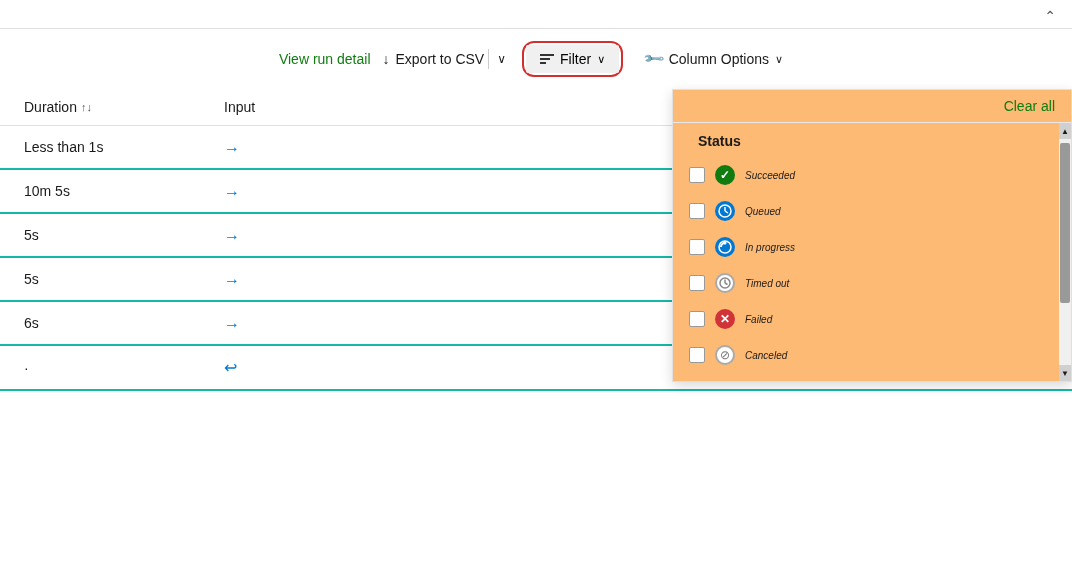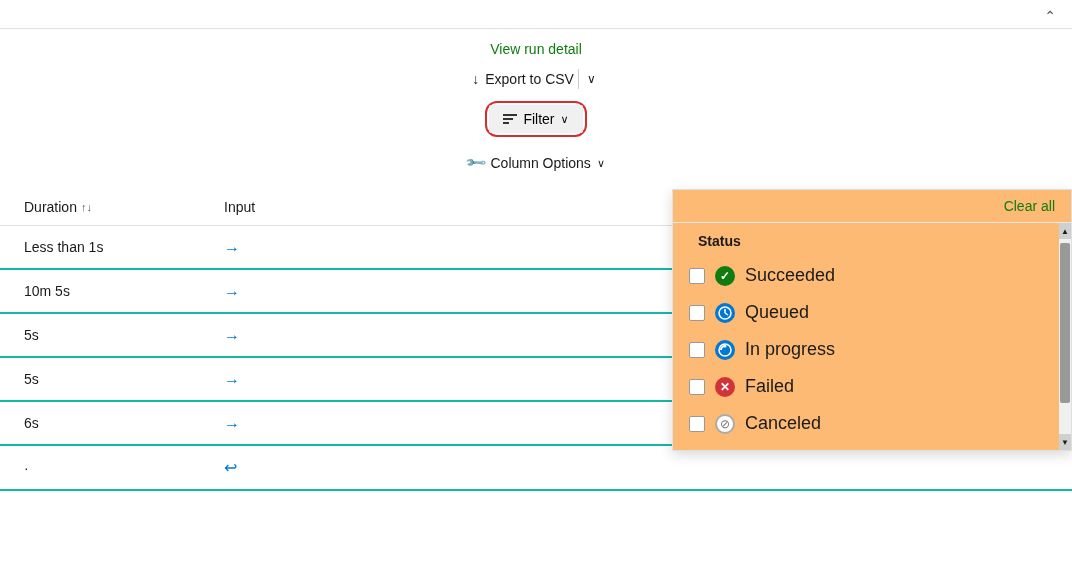--- a/index.html
+++ b/index.html
@@ -27,21 +27,20 @@
       cursor: pointer;
     }
 
     .toolbar {
       display: flex;
       align-items: center;
       justify-content: center;
       gap: 12px;
       padding: 12px 16px;
       position: relative;
-      flex-direction: column;
     }
 
     .view-run-link {
       color: #107c10;
       text-decoration: none;
       font-size: 14px;
       cursor: pointer;
     }
 
     .export-btn {
@@ -235,22 +234,23 @@
       color: #fff;
     }
 
     .status-icon.canceled {
       background: #fff;
       border: 2px solid #999;
       color: #666;
     }
 
     .filter-item-label {
-      font-size: 18px;
-      color: #1a1a1a;
+      font-size: 10px;
+      color: #1a1a1a;
+      font-style: italic;
     }
 
     
     .scrollbar-track {
       position: absolute;
       right: 0;
       top: 0;
       bottom: 0;
       width: 12px;
       background: #f0f0f0;
@@ -443,20 +443,31 @@
           <div class="status-icon in-progress">
             <svg width="14" height="14" viewBox="0 0 14 14">
               <circle cx="7" cy="7" r="6" fill="none" stroke="white" stroke-width="1.5"></circle>
               <path d="M7,7 m-4,0 a4,4 0 0,1 4,-4" stroke="white" stroke-width="2" fill="none"></path>
               <circle cx="7" cy="3" r="1.5" fill="white"></circle>
             </svg>
           </div>
           <span class="filter-item-label">In progress</span>
         </div>
 
+        <div class="filter-line">
+          <div class="checkbox"></div>
+          <div class="status-icon timed-out" style="border:2px solid #aaa;background:#fff;">
+            <svg width="12" height="12" viewBox="0 0 12 12">
+              <circle cx="6" cy="6" r="5" fill="none" stroke="#888" stroke-width="1.5"></circle>
+              <line x1="6" y1="2.5" x2="6" y2="6" stroke="#888" stroke-width="1.5"></line>
+              <line x1="6" y1="6" x2="8.5" y2="7.5" stroke="#888" stroke-width="1.5"></line>
+            </svg>
+          </div>
+          <span class="filter-item-label">Timed out</span>
+        </div>
 
         <div class="filter-line">
           <div class="checkbox"></div>
           <div class="status-icon failed">
             <span style="font-size:12px;font-weight:bold;">✕</span>
           </div>
           <span class="filter-item-label">Failed</span>
         </div>
 
         <div class="filter-line">

